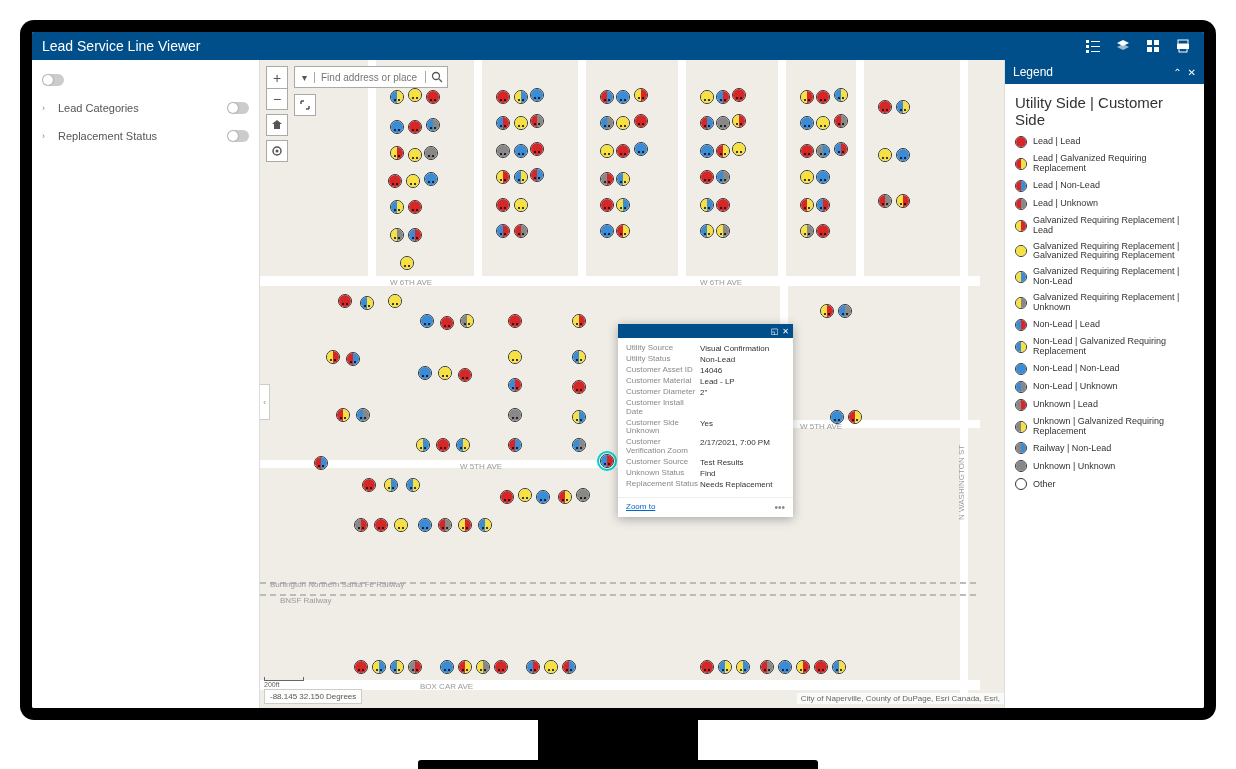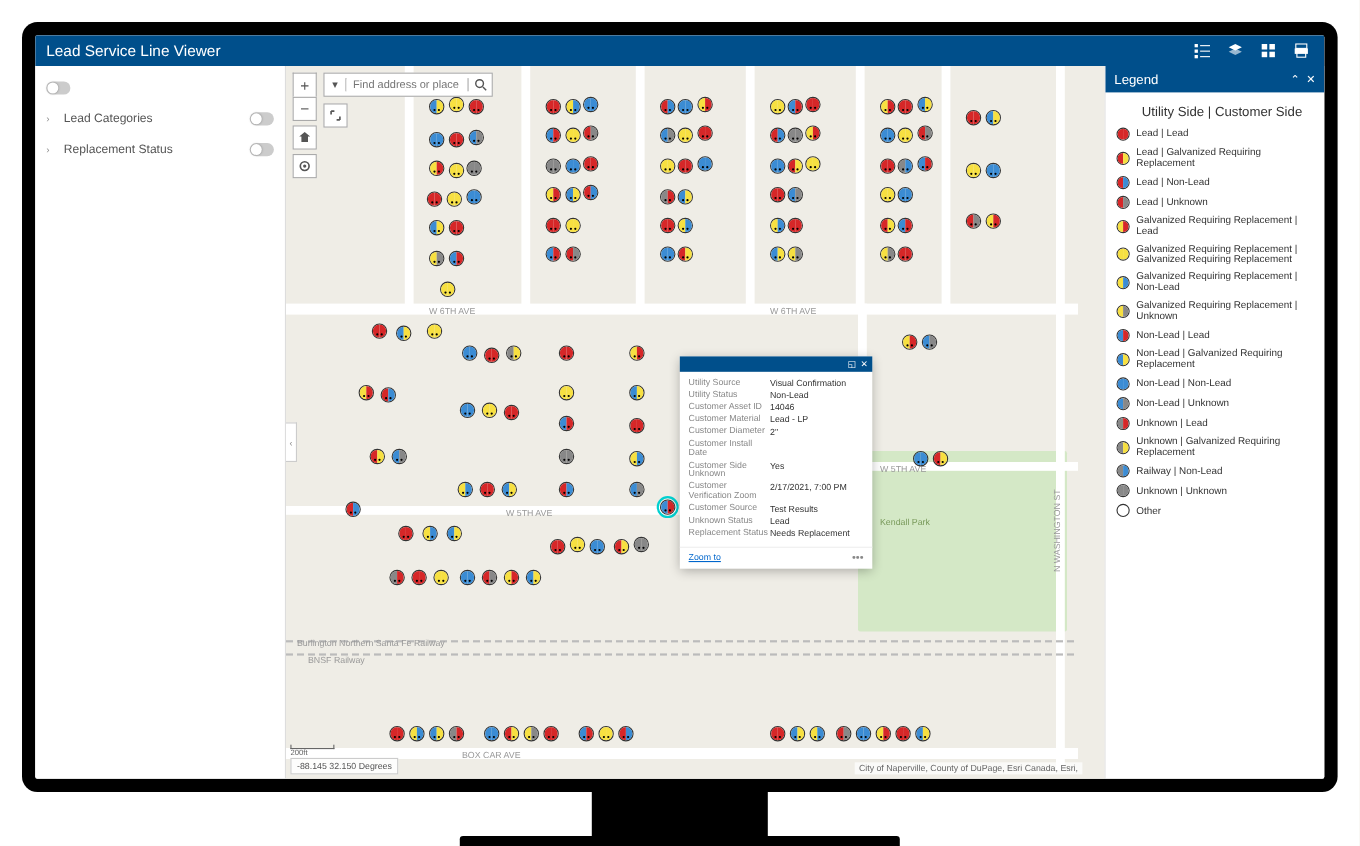--- a/index.html
+++ b/index.html
@@ -48,30 +48,30 @@
 .popup-label { width: 74px; color: #888; font-size: 8px; line-height: 1.1; }
 .popup-value { flex: 1; color: #333; font-size: 8px; }
 .popup-footer { display: flex; justify-content: space-between; padding: 4px 8px; border-top: 1px solid #eee; }
 .popup-zoom { font-size: 8px; color: #0066cc; text-decoration: underline; cursor: pointer; }
 .popup-more { font-size: 10px; color: #888; cursor: pointer; }
 .legend-panel { width: 200px; background: #fff; border-left: 1px solid #ddd; font-size: 10px; }
 .legend-hdr { height: 24px; background: #004f8b; color: #fff; display: flex; align-items: center; justify-content: space-between; padding: 0 8px; font-size: 12px; }
 .legend-hdr-ctrls { display: flex; gap: 6px; font-size: 10px; }
 .legend-hdr-ctrls span { cursor: pointer; }
 .legend-body { padding: 10px; }
-.legend-subtitle { font-size: 12px; color: #333; margin-bottom: 8px; margin-left: 23px; }
+.legend-subtitle { font-size: 15px; color: #333; margin-bottom: 8px; }
 .legend-item { display: flex; align-items: center; gap: 6px; margin-bottom: 6px; font-size: 9px; color: #333; line-height: 1.1; }
 .legend-swatch { width: 12px; height: 12px; border-radius: 50%; border: 1px solid #333; overflow: hidden; position: relative; flex-shrink: 0; }
 .legend-swatch::before, .legend-swatch::after { content: ''; position: absolute; top: 0; bottom: 0; width: 50%; }
 .legend-swatch::before { left: 0; }
 .legend-swatch::after { right: 0; }
 .legend-swatch.other { background: #fff; }
 .legend-swatch.other::before, .legend-swatch.other::after { display: none; }
 .coords { position: absolute; left: 4px; bottom: 4px; background: rgba(255,255,255,0.85); font-size: 8px; color: #555; padding: 2px 5px; border: 1px solid #ccc; }
-.attribution { position: absolute; right: 20px; bottom: 4px; font-size: 8px; color: #666; background: rgba(255,255,255,0.7); padding: 1px 4px; }
+.attribution { position: absolute; right: 0; bottom: 4px; font-size: 8px; color: #666; background: rgba(255,255,255,0.7); padding: 1px 4px; }
 .scalebar { position: absolute; left: 4px; bottom: 20px; font-size: 7px; color: #666; }
 .scalebar-line { width: 40px; height: 4px; border: 1px solid #666; border-top: none; }
 .collapse-handle { position: absolute; left: 0; top: 50%; width: 10px; height: 36px; background: #fff; border: 1px solid #ccc; border-left: none; display: flex; align-items: center; justify-content: center; font-size: 8px; color: #888; cursor: pointer; }
 </style>
 </head>
 <body>
 
 <div class="monitor">
   <div class="bezel">
     <div class="screen">
@@ -126,23 +126,20 @@
             <div class="layer-row">
               <div class="layer-row-left">
                 <span class="chevron">›</span>
                 <span>Replacement Status</span>
               </div>
               <div class="toggle"></div>
             </div>
           </div>
         <div class="map-area">
           <div class="map-bg"></div>
-          <div class="park" style="left:520px;top:350px;width:190px;height:164px;">
-            <span class="park-label" style="position:absolute;left:20px;top:60px;">Kendall Park</span>
-          </div>
           <div class="road" style="left:0;top:216px;width:720px;height:10px;"></div>
           <div class="road" style="left:0;top:400px;width:520px;height:8px;"></div>
           <div class="road" style="left:520px;top:360px;width:200px;height:8px;"></div>
           <div class="road" style="left:596px;top:0;width:8px;height:220px;"></div>
           <div class="road" style="left:700px;top:0;width:8px;height:640px;"></div>
           <div class="road" style="left:520px;top:216px;width:8px;height:190px;"></div>
           <div class="road" style="left:108px;top:0;width:8px;height:220px;"></div>
           <div class="road" style="left:214px;top:0;width:8px;height:220px;"></div>
           <div class="road" style="left:318px;top:0;width:8px;height:220px;"></div>
           <div class="road" style="left:418px;top:0;width:8px;height:220px;"></div>
@@ -1130,21 +1127,21 @@
                 <div class="popup-row">
                   <div class="popup-label">Customer Verification Zoom</div>
                   <div class="popup-value">2/17/2021, 7:00 PM</div>
                 </div>
                 <div class="popup-row">
                   <div class="popup-label">Customer Source</div>
                   <div class="popup-value">Test Results</div>
                 </div>
                 <div class="popup-row">
                   <div class="popup-label">Unknown Status</div>
-                  <div class="popup-value">Lead</div>
+                  <div class="popup-value">Find</div>
                 </div>
                 <div class="popup-row">
                   <div class="popup-label">Replacement Status</div>
                   <div class="popup-value">Needs Replacement</div>
                 </div>
               </div>
             <div class="popup-footer">
               <span class="popup-zoom">Zoom to</span>
               <span class="popup-more">•••</span>
             </div>

